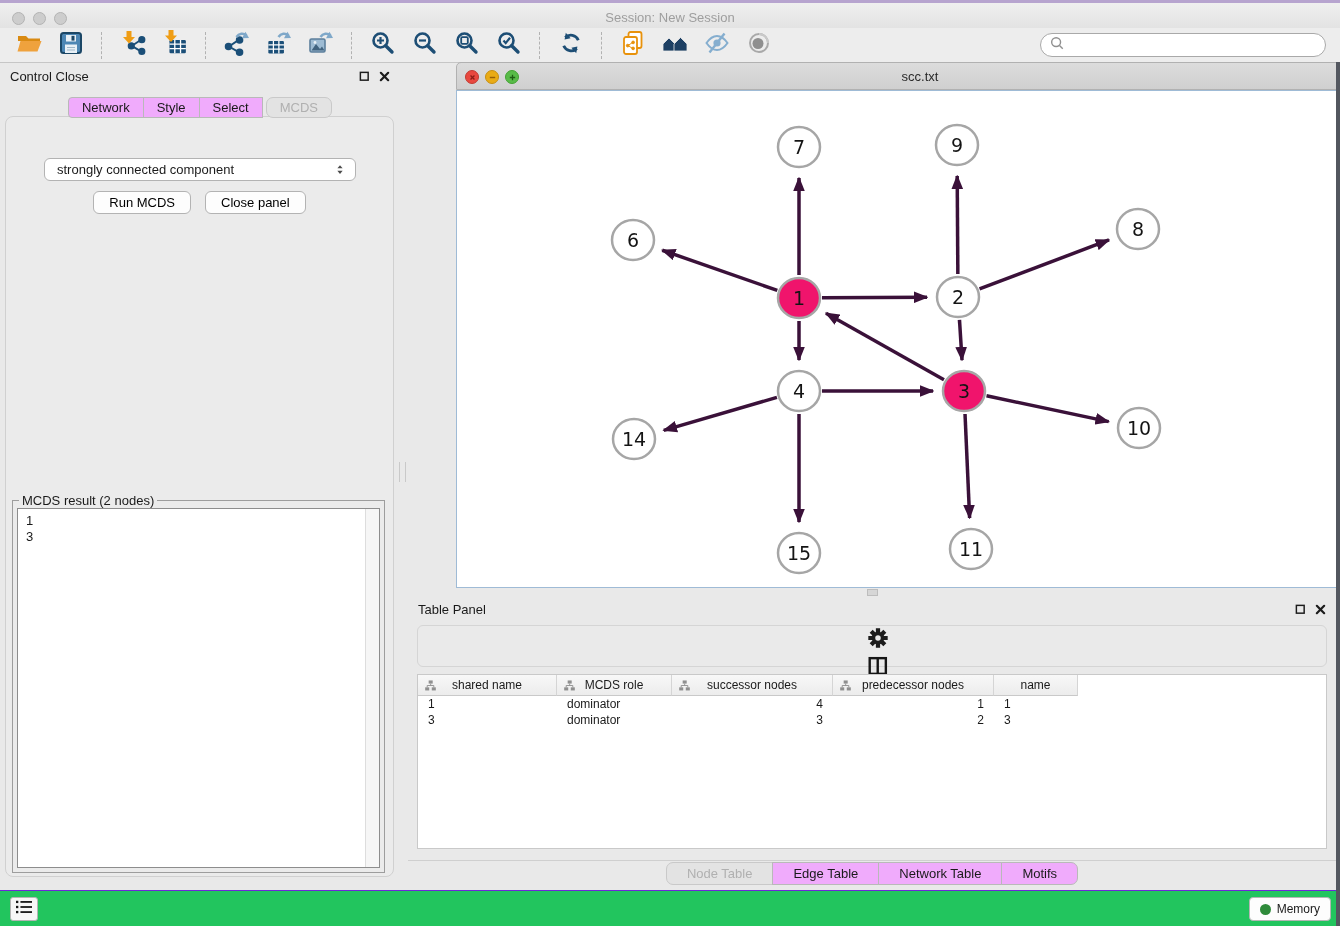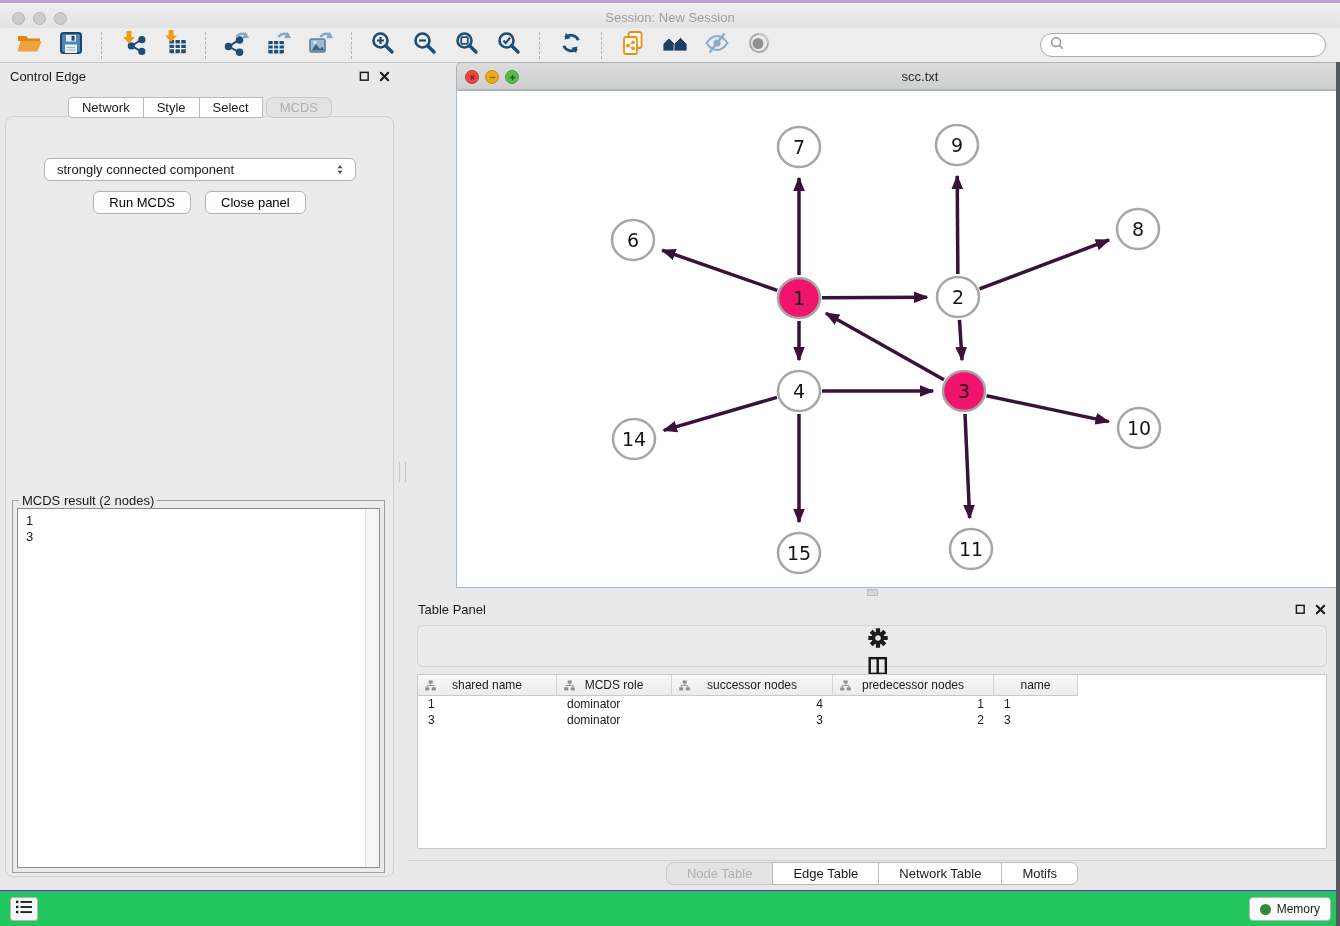--- a/index.html
+++ b/index.html
@@ -22,21 +22,21 @@
                 border-radius:13px;display:flex;align-items:center;padding:0 8px;box-sizing:border-box;}
   .search-field input{border:none;outline:none;flex:1;font-size:12px;background:transparent;margin-left:4px;}
   
   .panel-header{height:26px;display:flex;align-items:center;padding:0 10px;font-size:13px;}
   .panel-controls{margin-left:auto;display:flex;gap:9px;align-items:center;}
   .panel-controls span{display:flex;}
   
   .control-panel{position:absolute;left:0;top:63px;width:400px;height:827px;}
   .cp-body{position:absolute;top:53px;left:5px;right:6px;bottom:13px;background:#ebebeb;border:1px solid #d0d0d0;border-radius:8px;}
   .tab-row{position:absolute;top:34px;left:0;width:100%;display:flex;justify-content:center;z-index:2;}
-  .tab{font-size:13px;line-height:15px;padding:2px 13px;background:#ffffff;border:1px solid #b9b9b9;margin-left:-1px;cursor:default;}
+  .tab{font-size:13px;line-height:15px;padding:2px 13px;background:#f0abfc;border:1px solid #b9b9b9;margin-left:-1px;cursor:default;}
   .tab:first-child{border-radius:4px 0 0 4px;margin-left:0;}
   .tab.active{background:#e3e3e3;color:#b0b0b0;border-color:#c9c9c9;border-radius:7px;margin-left:3px;}
   .opt-label{position:absolute;top:28px;width:100%;text-align:center;font-size:13px;}
   .criterion-select{position:absolute;left:38px;top:41px;width:312px;height:23px;background:#fff;border:1px solid #b3b3b3;
                     border-radius:6px;display:flex;align-items:center;font-size:13px;padding-left:12px;box-sizing:border-box;}
   .criterion-select .spin{margin-left:auto;margin-right:8px;display:flex;}
   .btn-row{position:absolute;top:74px;width:100%;display:flex;justify-content:center;gap:14px;}
   .pushbtn{font-size:13px;padding:3px 15px;background:#fdfdfd;border:1px solid #b3b3b3;border-radius:6px;}
   .result-fieldset{position:absolute;left:6px;right:8px;top:383px;height:371px;border:1px solid #9d9d9d;}
   .result-legend{position:absolute;top:-8px;left:6px;background:#ebebeb;padding:0 3px;font-size:13px;}
@@ -264,21 +264,21 @@
 <div class="search-field">
   <span id="search-icon-slot"><svg width="16" height="16" viewBox="0 0 18 18">
         <circle cx="8" cy="8" r="5" fill="none" stroke="#909090" stroke-width="1.6"></circle>
         <path d="M11.8 11.8 15.5 15.5" stroke="#909090" stroke-width="1.6"></path>
       </svg></span>
   <input placeholder="" style="">
 </div>
 
 <div class="control-panel">
   <div class="panel-header">
-    <span>Control Edge</span>
+    <span>Control Close</span>
     <span class="panel-controls">
       <span class="ic-float">
           <svg width="11" height="11" viewBox="0 0 12 12">
             <rect x="1.5" y="1.5" width="8.5" height="8.5" fill="none" stroke="#1c1c1c" stroke-width="1.6"></rect>
           </svg>
         </span>
       <span class="ic-close">
           <svg width="11" height="11" viewBox="0 0 12 12">
             <path d="M2 2l8 8M10 2l-8 8" stroke="#1c1c1c" stroke-width="2.4" stroke-linecap="round"></path>
           </svg>

